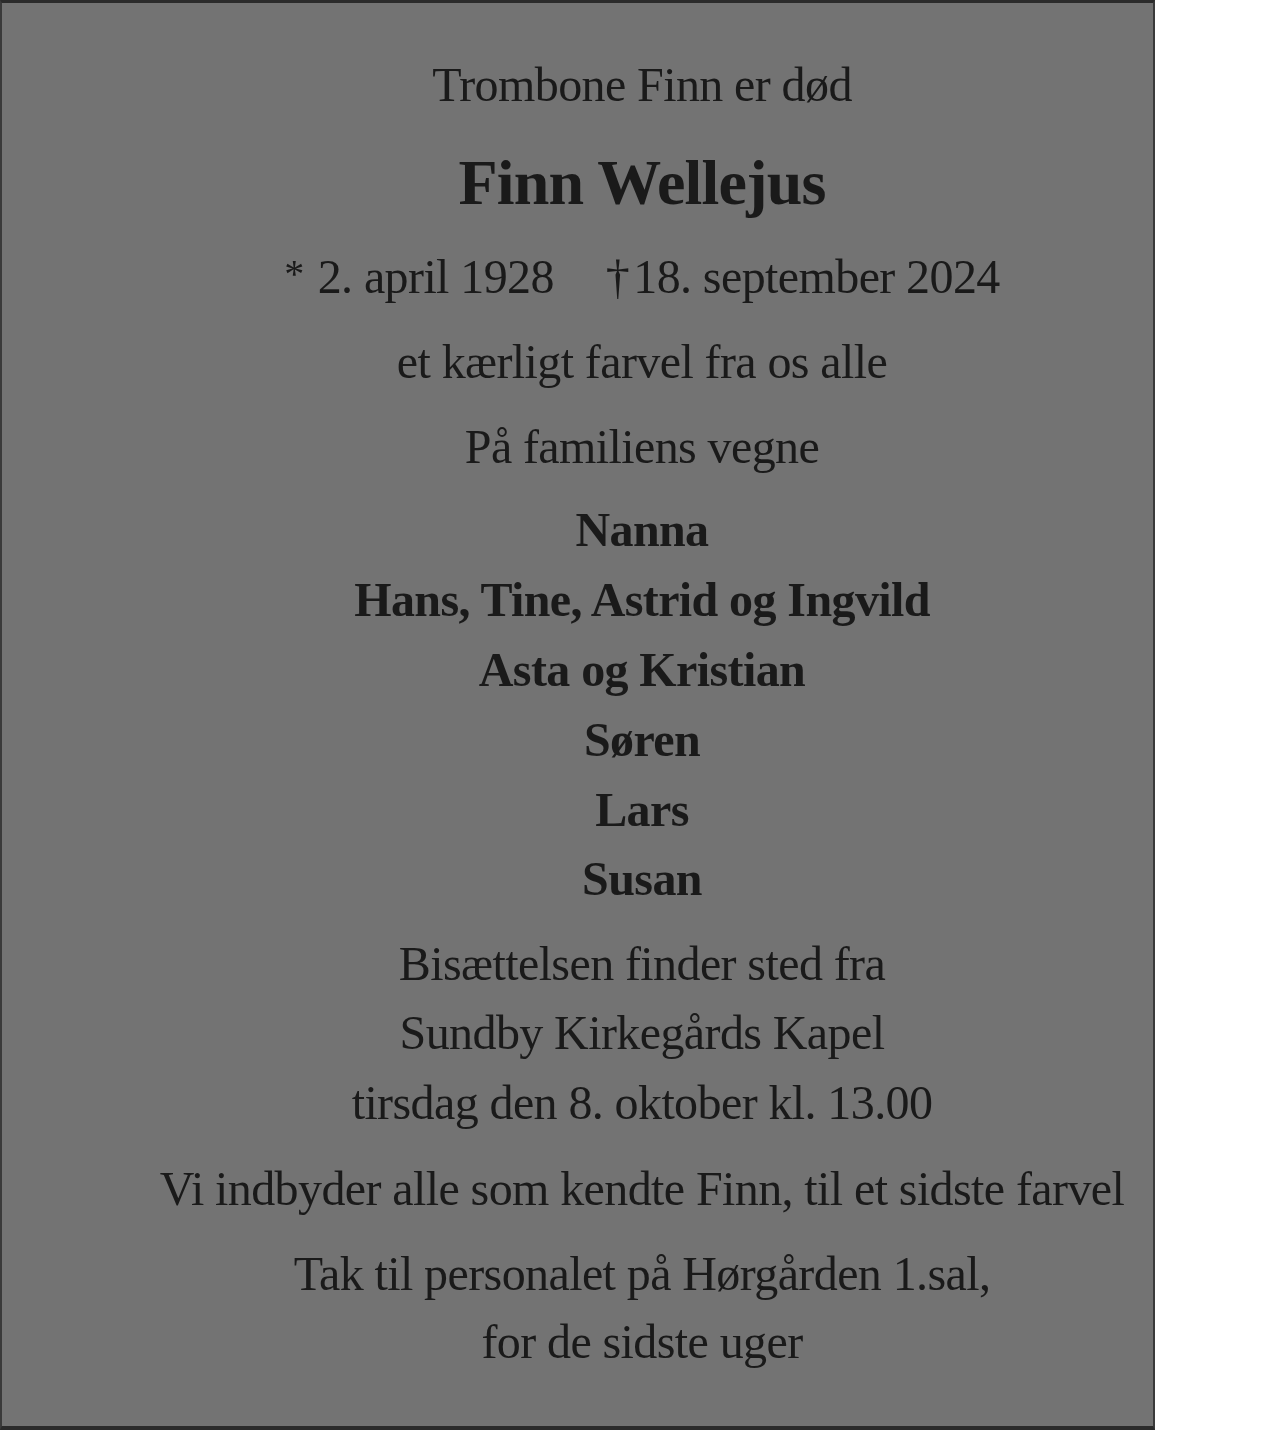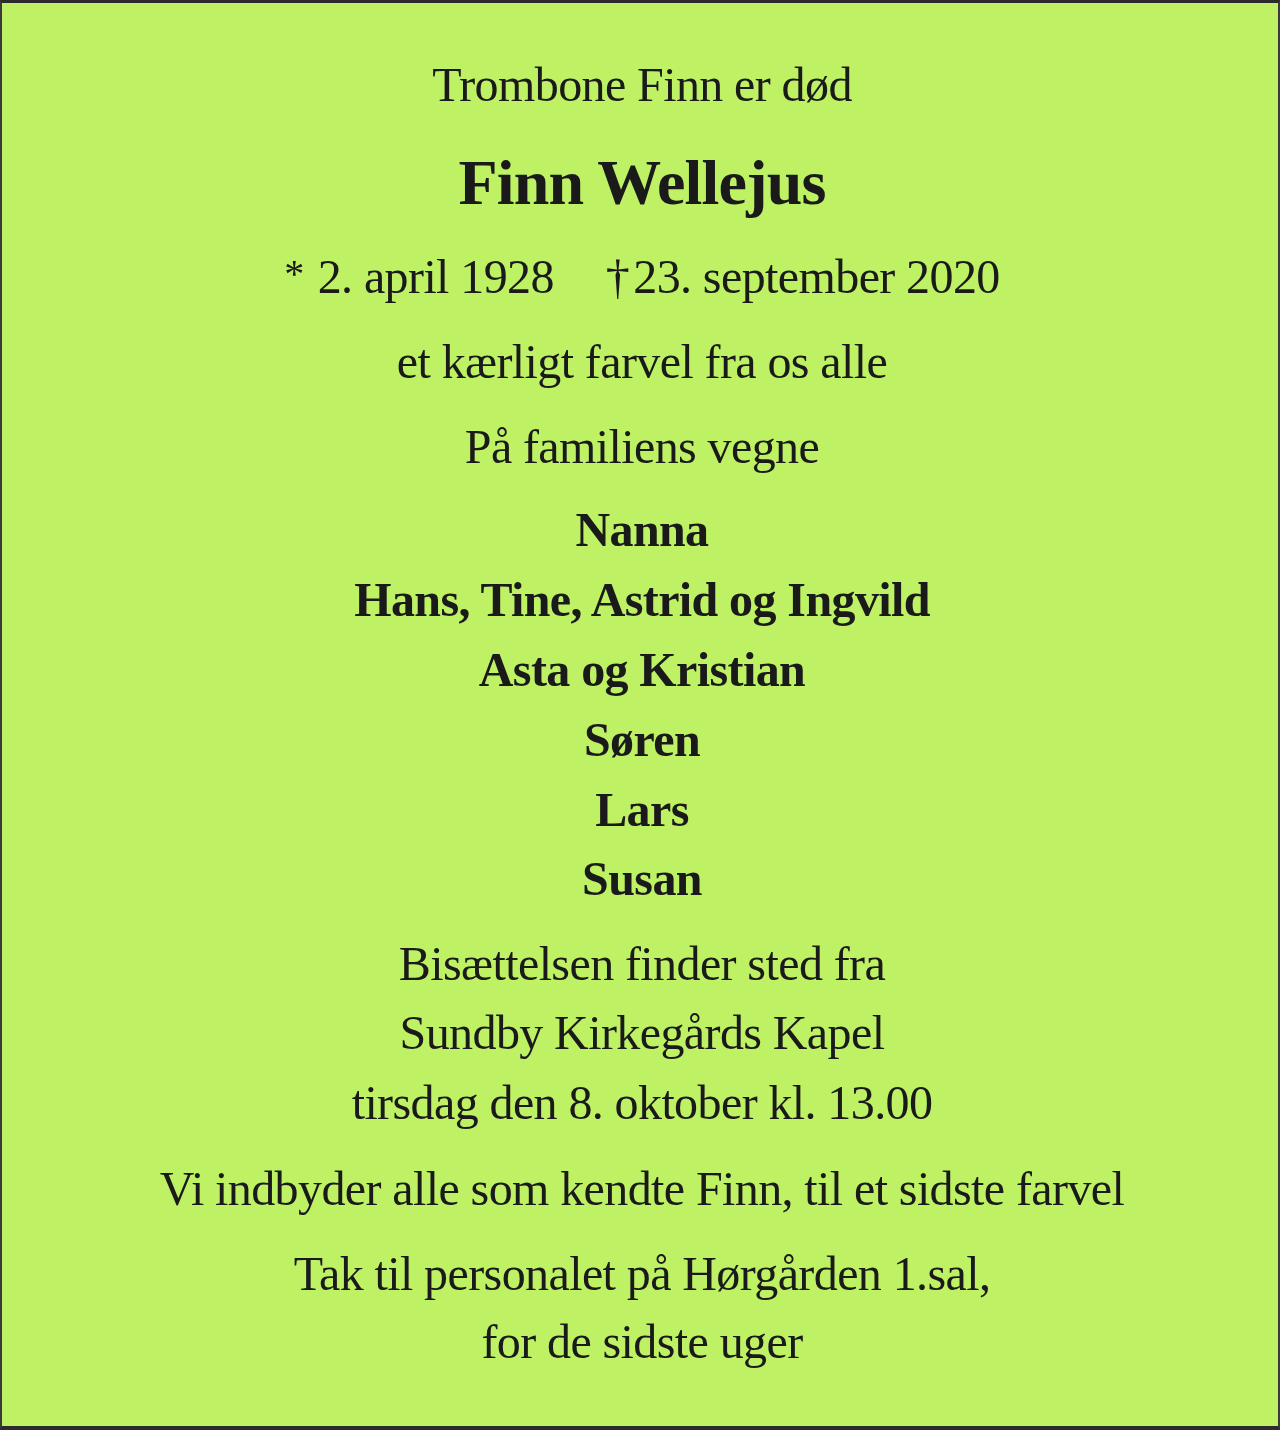--- a/index.html
+++ b/index.html
@@ -11,28 +11,28 @@
     width: 1280px;
     height: 1430px;
     position: relative;
     overflow: hidden;
     font-family: "Liberation Serif", "DejaVu Serif", serif;
     color: #1a1a1a;
   }
   .frame {
     position: absolute;
     left: 0; top: 0;
-    width: 1280px;
+    width: 1155px;
     height: 1430px;
     box-sizing: border-box;
     border-top: 3px solid #2b2b2b;
     border-left: 2px solid #3a3a3a;
     border-right: 2px solid #3a3a3a;
     border-bottom: 4px solid #2b2b2b;
-    background: #bef264;
+    background: #737373;
   }
   .line {
     position: absolute;
     left: 0;
     width: 1280px;
     text-align: center;
     white-space: nowrap;
     line-height: 1;
     font-size: 48px;
     letter-spacing: -0.6px;
@@ -52,21 +52,21 @@
 </head>
 <body>
 
 <div class="frame">
 
   <div class="line" style="top:58px; font-size:48px;">Trombone Finn er død</div>
 
   <div class="line headline" style="top:148px;">Finn Wellejus</div>
 
   <div class="line dates" style="top:250px;">
-    <span class="asterisk">*</span><span>2. april 1928</span><span class="gap"></span><span class="cross">†</span><span>23. september 2020</span>
+    <span class="asterisk">*</span><span>2. april 1928</span><span class="gap"></span><span class="cross">†</span><span>18. september 2024</span>
   </div>
 
   <div class="line" style="top:335px;">et kærligt farvel fra os alle</div>
 
   <div class="line" style="top:420px;">På familiens vegne</div>
 
   <div>
     <div class="line bold" style="top:503px;">Nanna</div>
     <div class="line bold" style="top:573px;">Hans, Tine, Astrid og Ingvild</div>
     <div class="line bold" style="top:643px;">Asta og Kristian</div>

